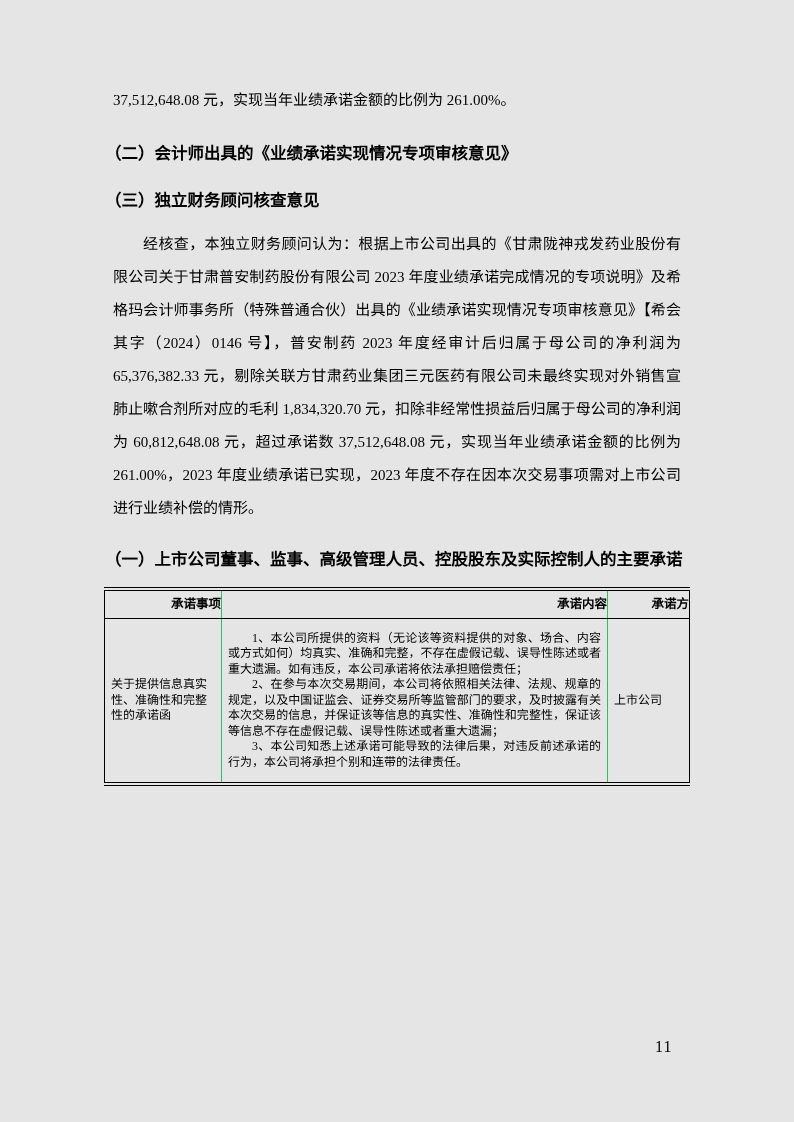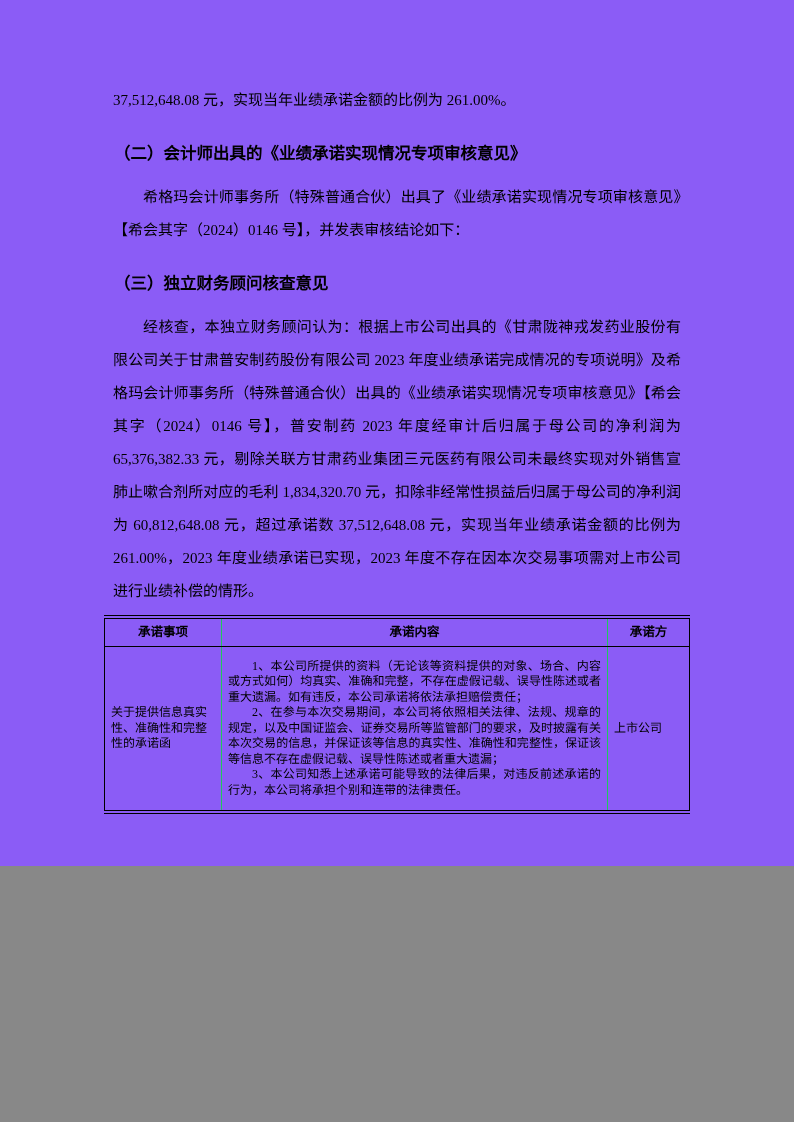--- a/index.html
+++ b/index.html
@@ -1,22 +1,22 @@
 <!DOCTYPE html>
 <html lang="zh-CN"><head>
 <meta charset="utf-8">
 <style>
   * { margin: 0; padding: 0; box-sizing: border-box; }
   html, body { background: #888; }
   .page {
     position: relative;
     width: 794px;
-    height: 866px;
+    height: 1122px;
     margin: 0 auto;
-    background: #8b5cf6;
+    background: #e5e5e5;
     color: #000000;
     font-family: "Liberation Serif", "DejaVu Serif", serif;
     padding: 84px 103px 0 103px;
     overflow: hidden;
   }
   
   .para {
     font-size: 15px;
     line-height: 33px;
     text-align: justify;
@@ -34,42 +34,42 @@
   }
   .h-sub.two-line { line-height: 41px; margin-top: 14px; }
   .h-top {
     font-family: "Liberation Sans", "DejaVu Sans", sans-serif;
     font-weight: bold;
     font-size: 17.5px;
     line-height: 25px;
     margin-top: 14px;
     padding: 0 2px;
   }
-  .mt-h2 { margin-top: 25px; margin-left: 9px; }
+  .mt-h2 { margin-top: 25px; }
   .mt-p  { margin-top: 17px; }
   
   .table-wrap {
     margin: 7px 1px 0 1px;
     border-top: 4px double #000;
     border-bottom: 4px double #000;
   }
   table.commit-table {
     width: 100%;
     border-collapse: collapse;
     table-layout: fixed;
     font-size: 12px;
     line-height: 15.5px;
   }
   table.commit-table col.c1 { width: 20%; }
   table.commit-table col.c2 { width: 66%; }
   table.commit-table col.c3 { width: 14%; }
   table.commit-table th {
     font-weight: bold;
     font-size: 12.5px;
-    text-align: center;
+    text-align: right;
     vertical-align: middle;
     height: 27px;
     border-bottom: 1.5px solid #000;
     padding: 2px 0;
     margin-top: 41px;
   }
   table.commit-table td {
     vertical-align: middle;
     padding: 12px 6px;
   }
@@ -95,28 +95,28 @@
 </style>
 </head>
 <body>
 
 <div class="page">
 
   <p class="para">37,512,648.08 元，实现当年业绩承诺金额的比例为 261.00%。</p>
 
   <h2 class="h-sub mt-h2">（二）会计师出具的《业绩承诺实现情况专项审核意见》</h2>
 
-  <p class="para indent mt-p">希格玛会计师事务所（特殊普通合伙）出具了《业绩承诺实现情况专项审核意见》【希会其字（2024）0146 号】，并发表审核结论如下：</p>
 
 
   <h2 class="h-sub mt-h2">（三）独立财务顾问核查意见</h2>
 
   <p class="para indent mt-p">经核查，本独立财务顾问认为：根据上市公司出具的《甘肃陇神戎发药业股份有限公司关于甘肃普安制药股份有限公司 2023 年度业绩承诺完成情况的专项说明》及希格玛会计师事务所（特殊普通合伙）出具的《业绩承诺实现情况专项审核意见》【希会其字（2024）0146 号】，普安制药 2023 年度经审计后归属于母公司的净利润为 65,376,382.33 元，剔除关联方甘肃药业集团三元医药有限公司未最终实现对外销售宣肺止嗽合剂所对应的毛利 1,834,320.70 元，扣除非经常性损益后归属于母公司的净利润为 60,812,648.08 元，超过承诺数 37,512,648.08 元，实现当年业绩承诺金额的比例为 261.00%，2023 年度业绩承诺已实现，2023 年度不存在因本次交易事项需对上市公司进行业绩补偿的情形。</p>
 
 
+  <h2 class="h-sub two-line">（一）上市公司董事、监事、高级管理人员、控股股东及实际控制人的主要承诺</h2>
 
   <div class="table-wrap">
     <table class="commit-table">
       <colgroup>
           <col class="c1">
           <col class="c2">
           <col class="c3">
         </colgroup>
       <thead>
         <tr>

